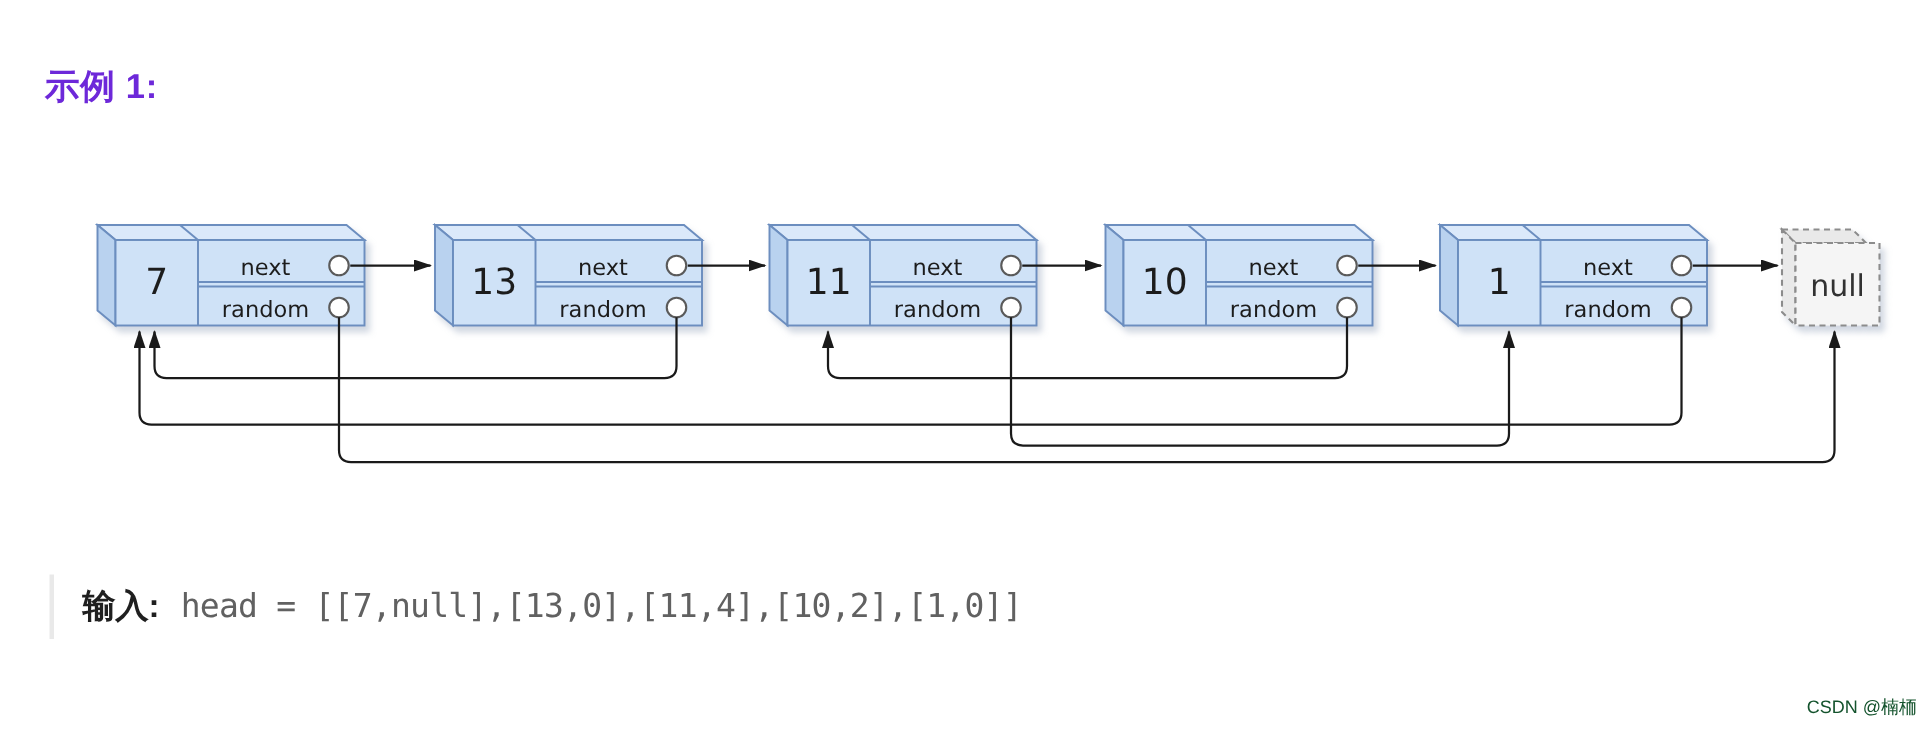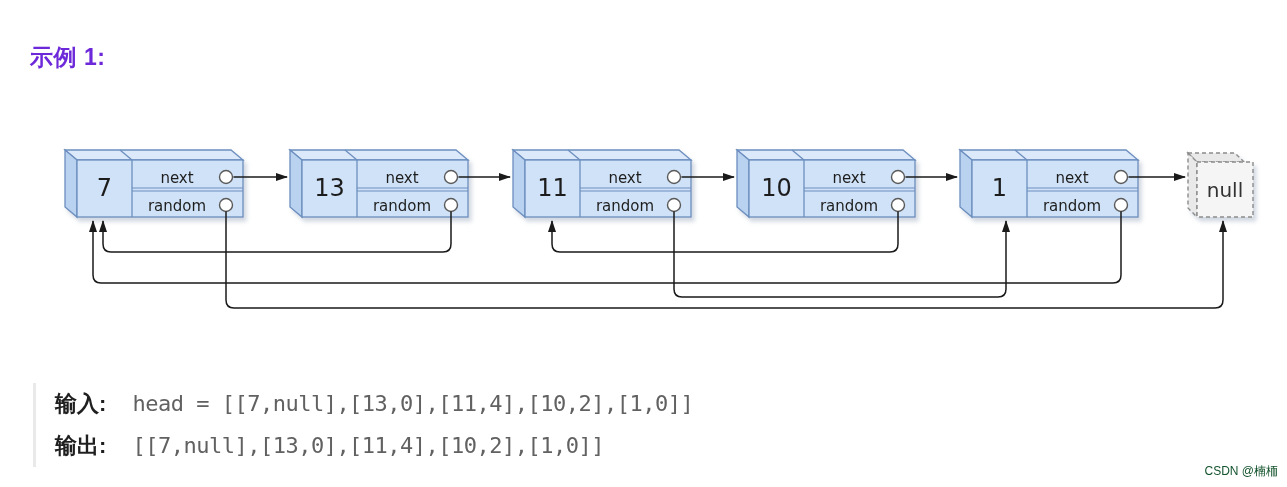--- a/index.html
+++ b/index.html
@@ -15,21 +15,21 @@
   #diagram-svg{display:block;}
   #diagram-svg text{font-family:"DejaVu Sans","Liberation Sans",sans-serif;}
   .io-block{
     position:absolute;left:33px;top:383px;width:1100px;
     border-left:3px solid #e9e9e9;padding-left:19px;
   }
   .io-line{font-size:22px;line-height:42px;white-space:nowrap;}
   .io-label{font-weight:700;color:#1f1f1f;text-align:right;}
   .io-value{
     font-family:"DejaVu Sans Mono","Liberation Mono",monospace;
-    color:#616161;margin-left:20px;letter-spacing:-0.5px;
+    color:#616161;margin-left:8px;letter-spacing:-0.5px;
   }
   .watermark{
     position:absolute;right:9px;bottom:7px;
     font-size:12px;color:#14532d;
   }
 </style>
 </head>
 <body>
 
 <div class="page-title">示例 1:</div>
@@ -131,19 +131,15 @@
       <path d="M898,211.5 V244 Q898,252 890,252 H560 Q552,252 552,244 V221" fill="none" stroke="#1a1a1a" stroke-width="1.5" marker-end="url(#arr)"></path>
       <path d="M1121,211.5 V275 Q1121,283 1113,283 H101 Q93,283 93,275 V221" fill="none" stroke="#1a1a1a" stroke-width="1.5" marker-end="url(#arr)"></path>
     </svg>
 </div>
 
 <div class="io-block">
   <div class="io-line">
     <span class="io-label">输入:</span>
     <span class="io-value">head = [[7,null],[13,0],[11,4],[10,2],[1,0]]</span>
   </div>
-  <div class="io-line">
-    <span class="io-label">输出:</span>
-    <span class="io-value">[[7,null],[13,0],[11,4],[10,2],[1,0]]</span>
-  </div>
 </div>
 
 <div class="watermark">CSDN @楠栭</div>
 
 </body></html>

